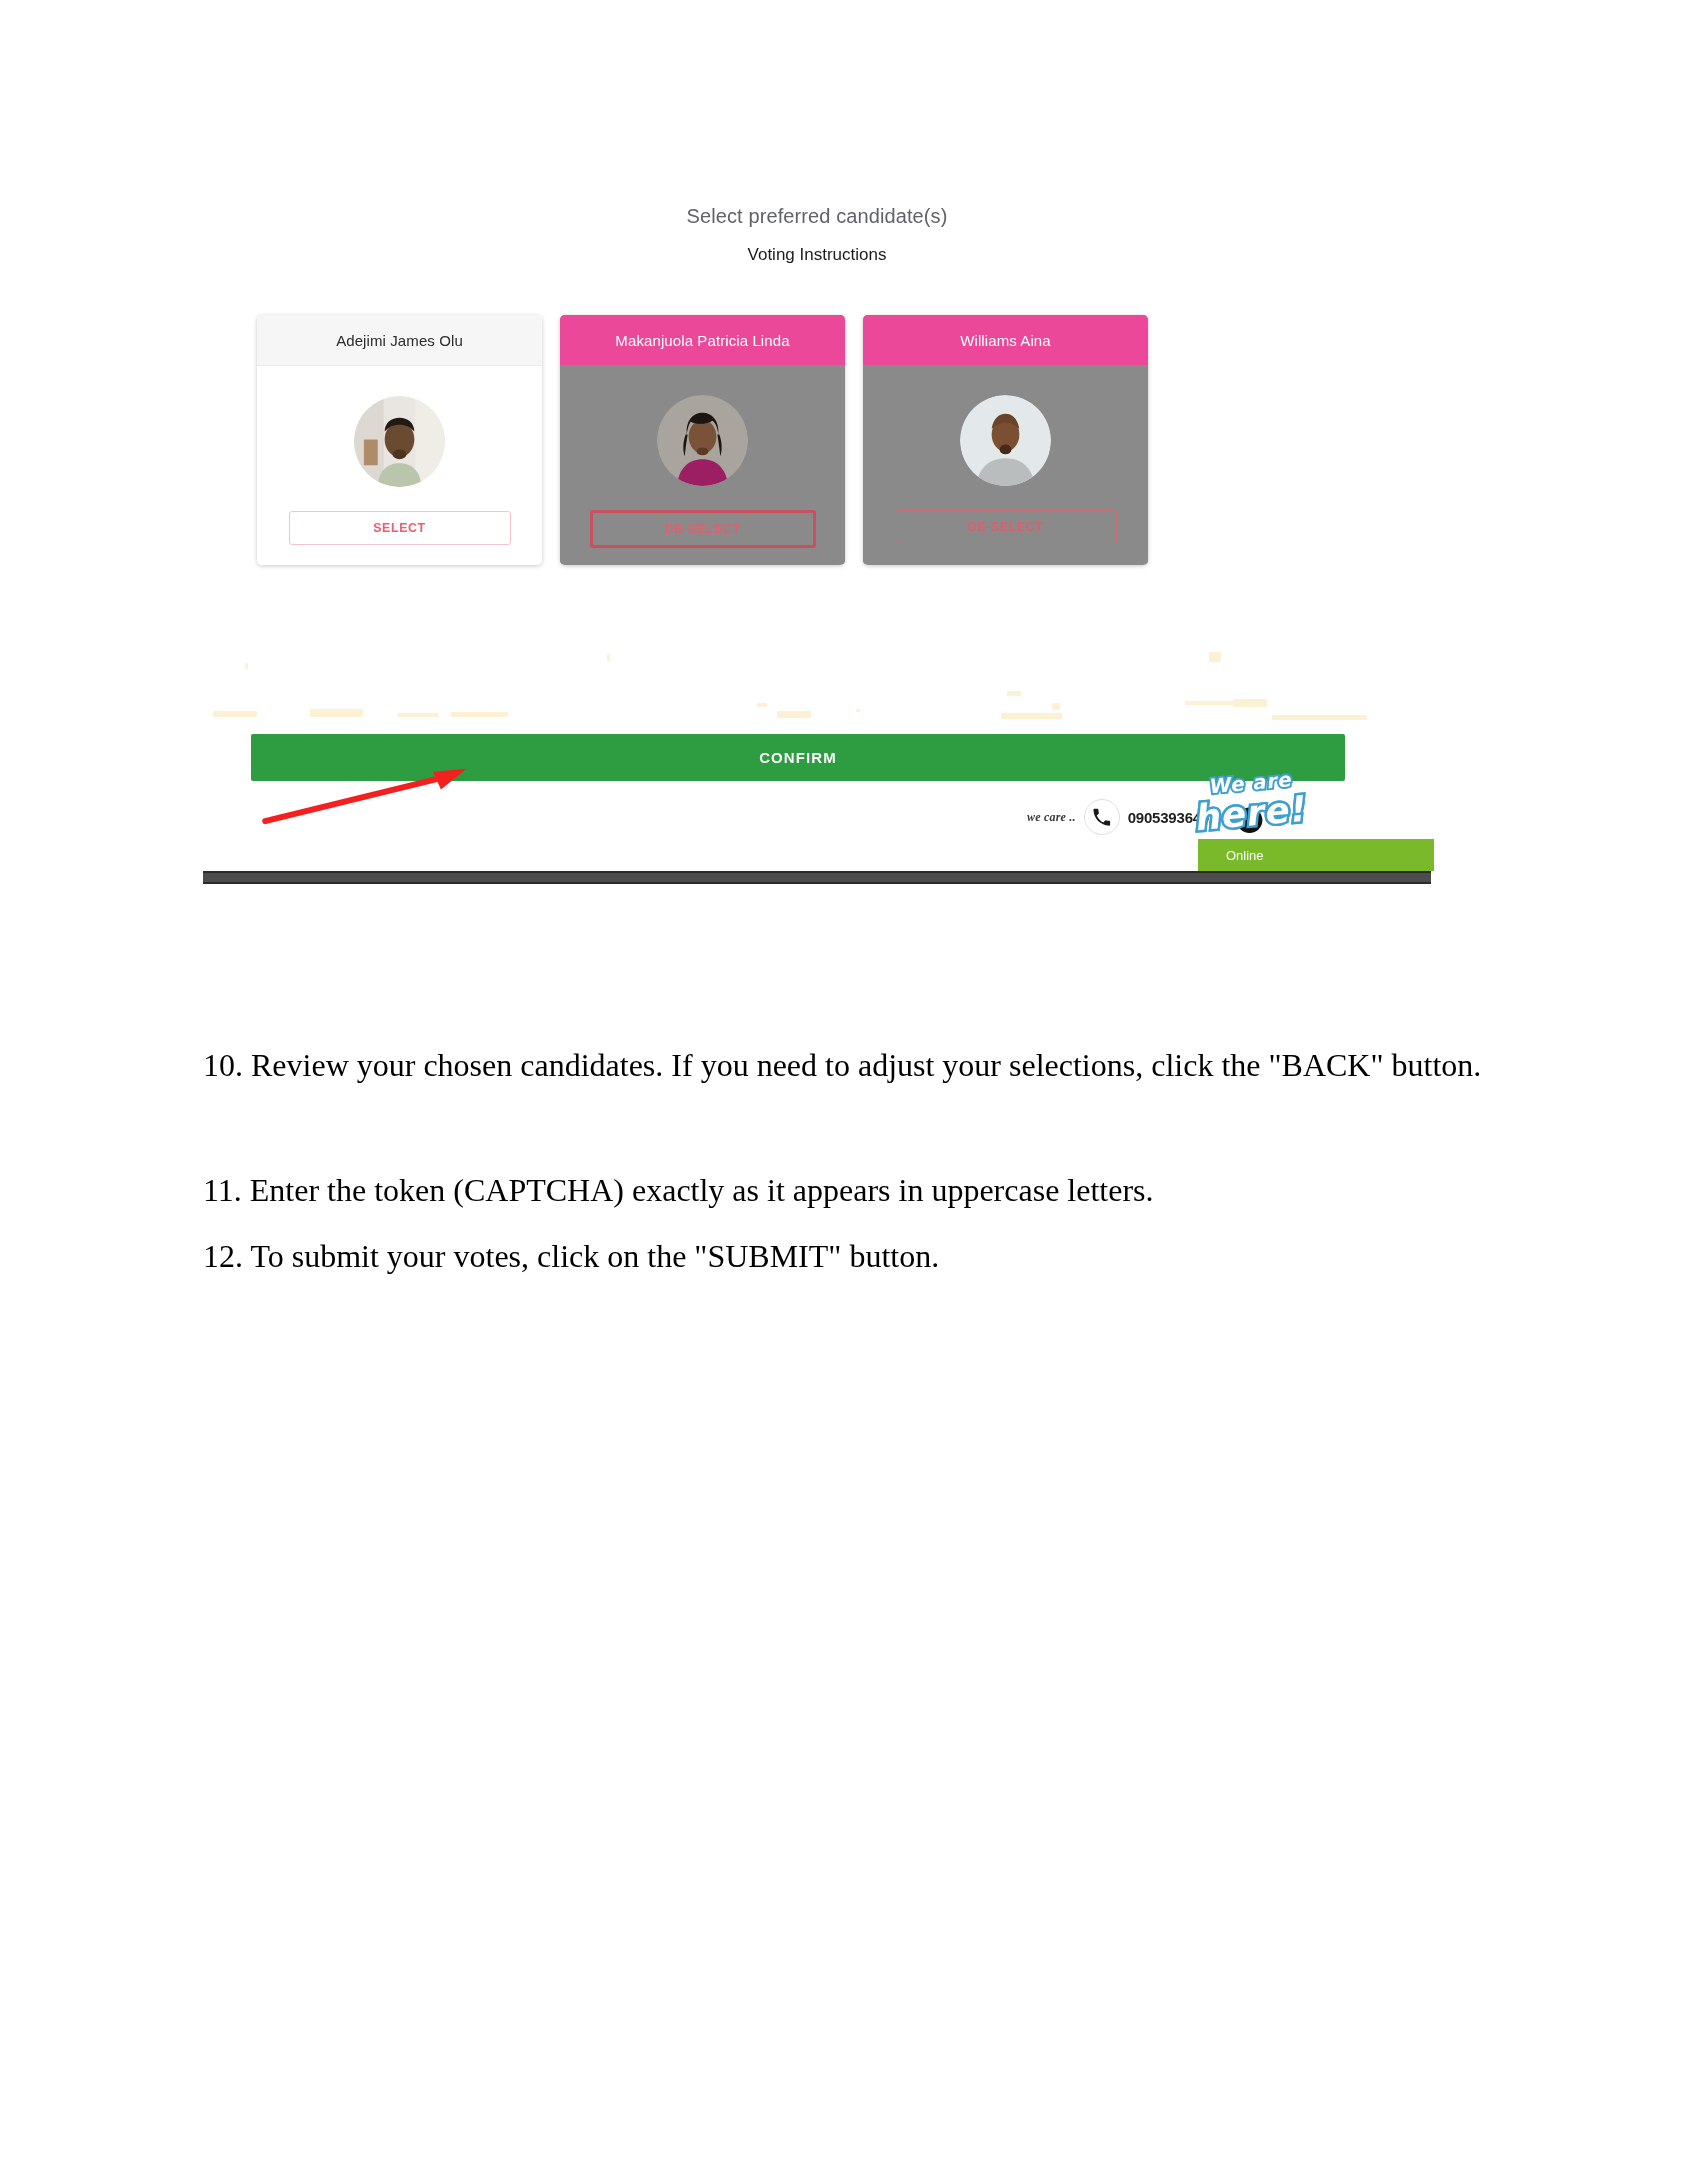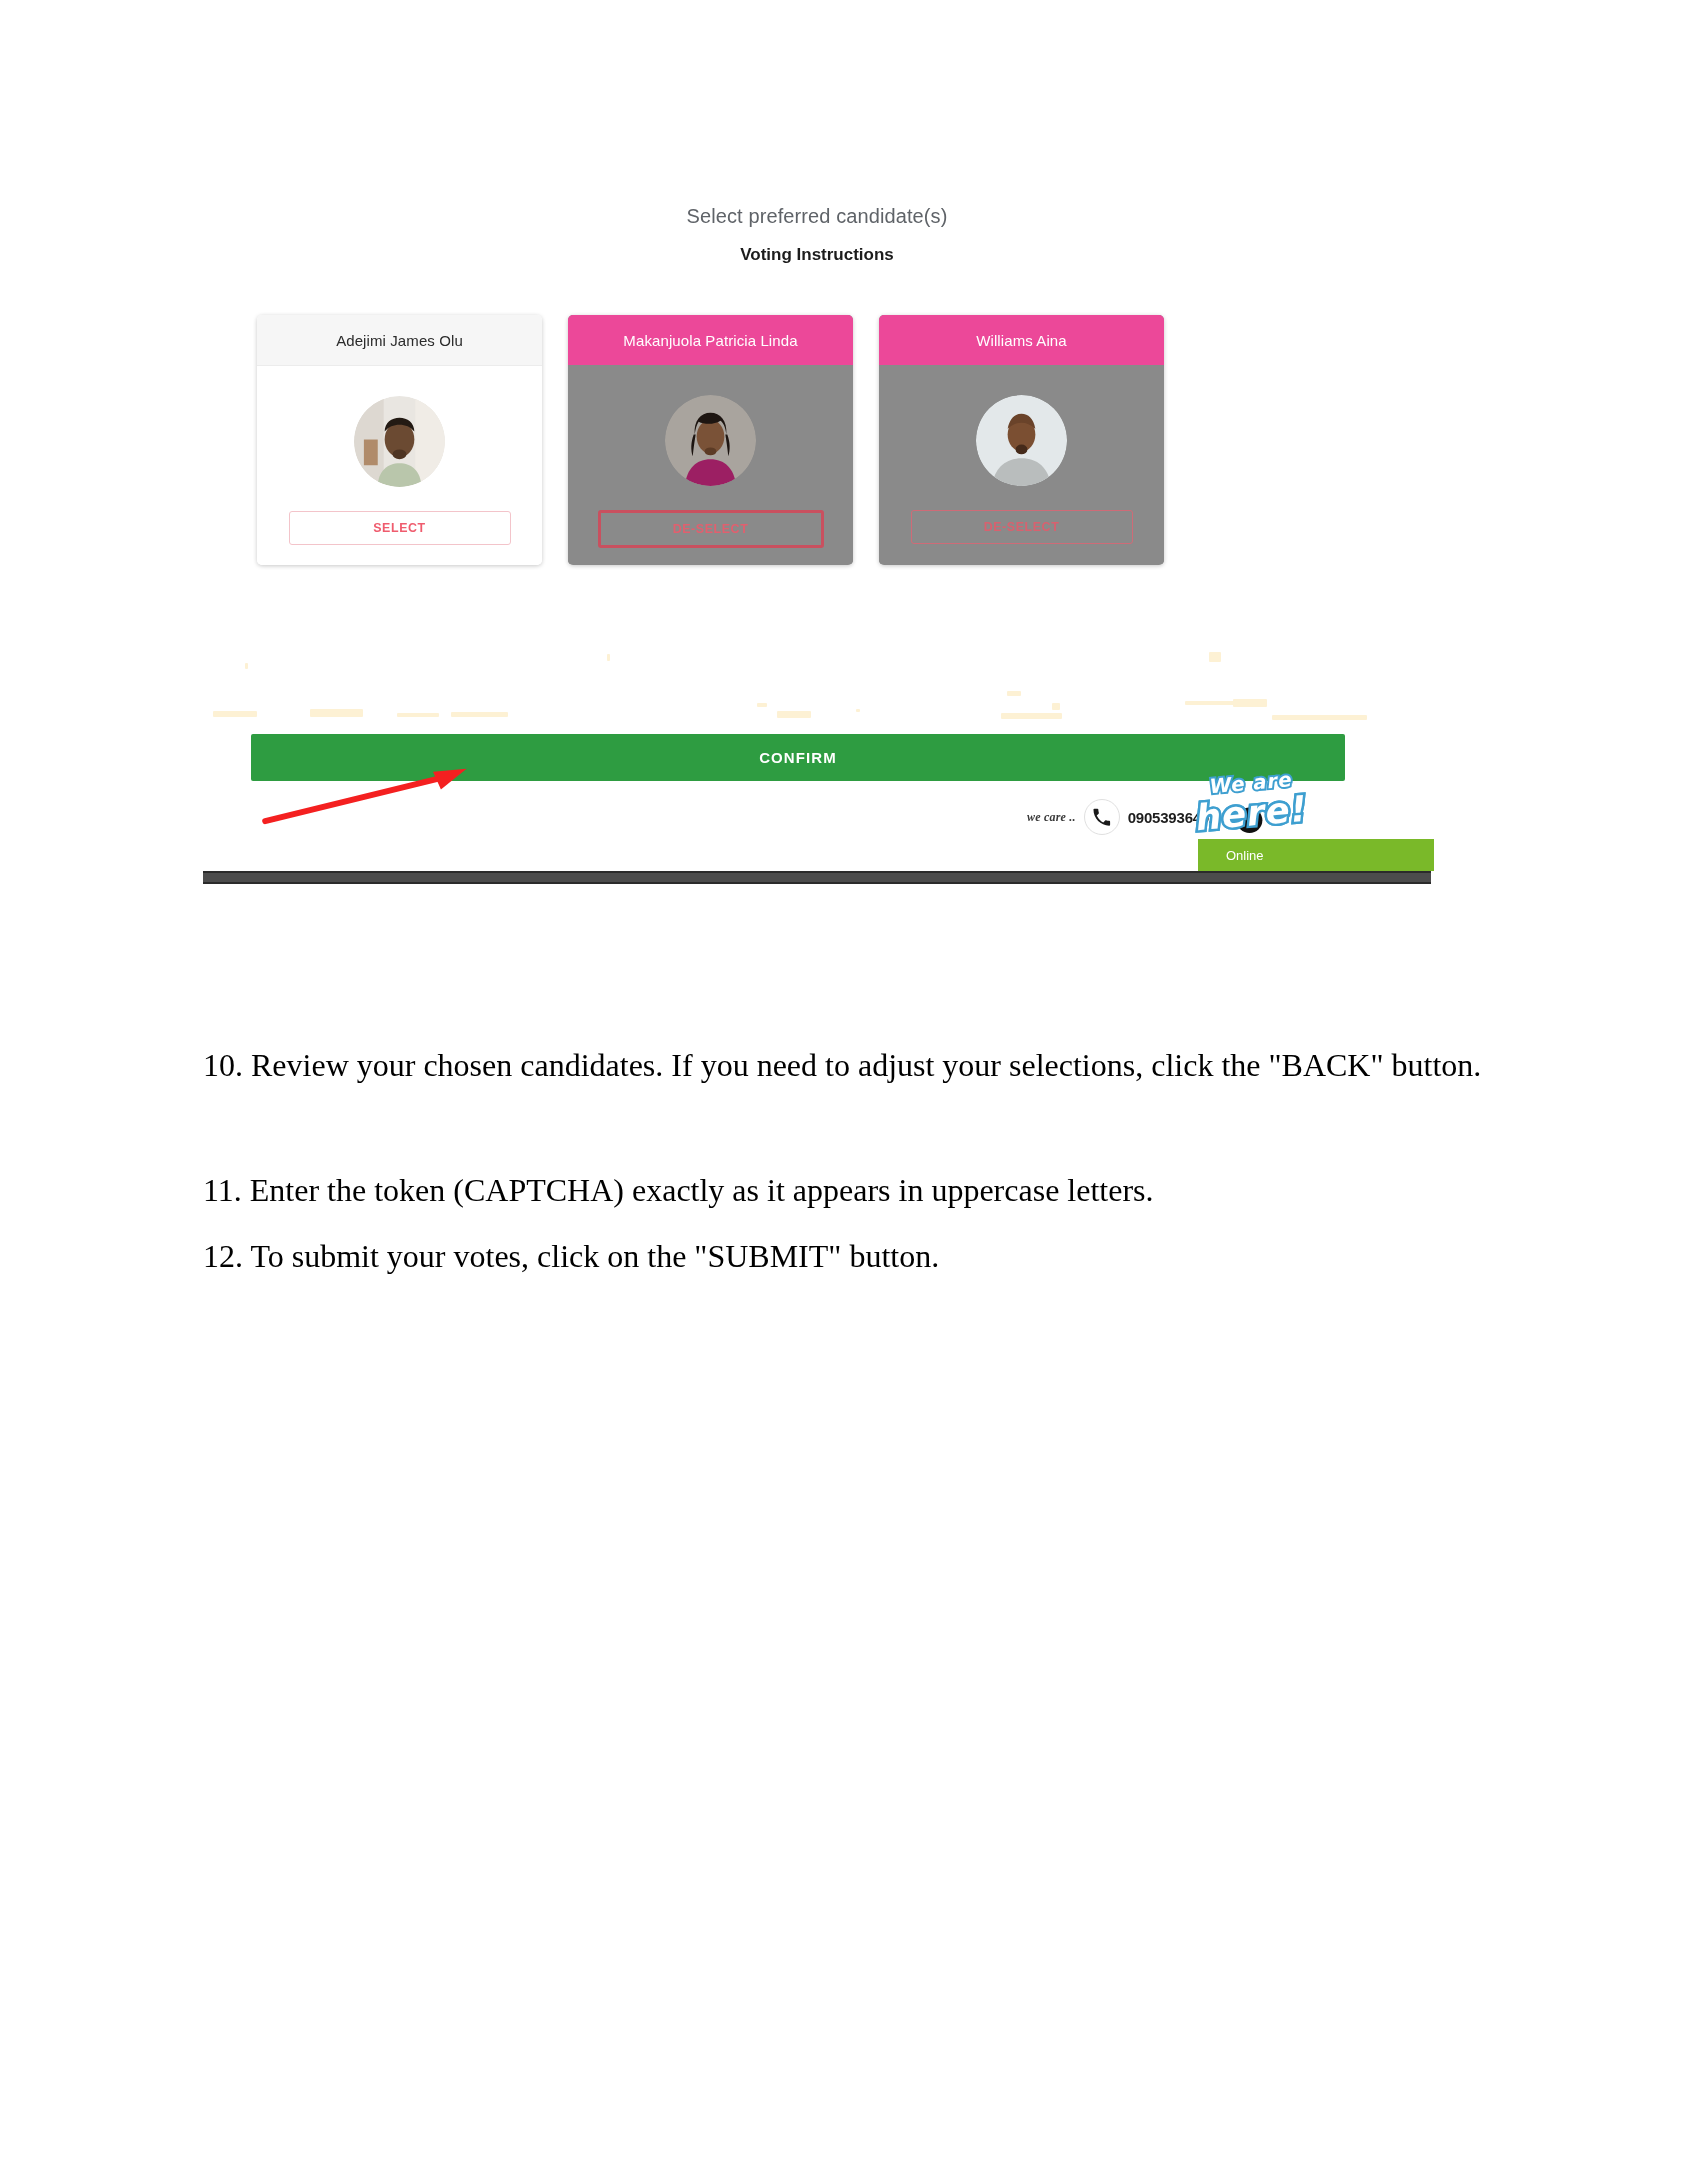--- a/index.html
+++ b/index.html
@@ -45,42 +45,42 @@
     color: #5f6368;
     letter-spacing: 0.1px;
   }
   .vi-title {
     position: absolute;
     left: 0;
     top: 67px;
     width: 1228px;
     text-align: center;
     font-size: 17px;
-    font-weight: bold;
+    font-weight: normal;
     color: #1c1c1c;
   }
   .vi-sub {
     position: absolute;
     left: 0;
     top: 91px;
     width: 1228px;
     text-align: center;
     font-size: 17.3px;
     font-weight: bold;
     color: #101010;
   }
 
   
   .cards {
     position: absolute;
     left: 54px;
     top: 137px;
     width: 1119px;
     display: flex;
-    gap: 26px;
+    gap: 18px;
   }
   .card {
     width: 285px;
     border-radius: 5px;
     box-shadow: 0 1px 4px rgba(0,0,0,.22);
     overflow: hidden;
     position: relative;
   }
   .card-head {
     height: 50px;

